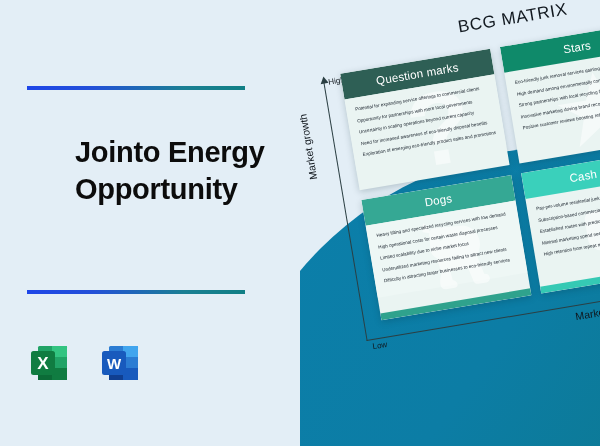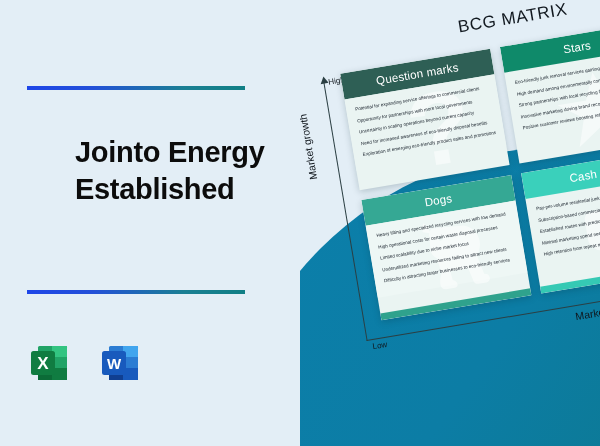--- a/index.html
+++ b/index.html
@@ -172,21 +172,21 @@
 
   <div class="blob"></div>
 
   <div class="left-panel">
 
 
     <div class="rule top"></div>
 
     <div class="headline">
       <div>Jointo Energy</div>
-      <div>Established</div>
+      <div>Opportunity</div>
     </div>
 
     <div class="rule bottom"></div>
 
     <div class="doc-icons">
       <svg class="doc-icon" viewBox="0 0 46 46">
         <rect x="11" y="6" width="29" height="34" rx="1.5" fill="#21a366"></rect>
         <rect x="25" y="6" width="15" height="11" fill="#33c481"></rect>
         <rect x="25" y="17" width="15" height="11" fill="#21a366"></rect>
         <rect x="25" y="28" width="15" height="12" fill="#107c41"></rect>

